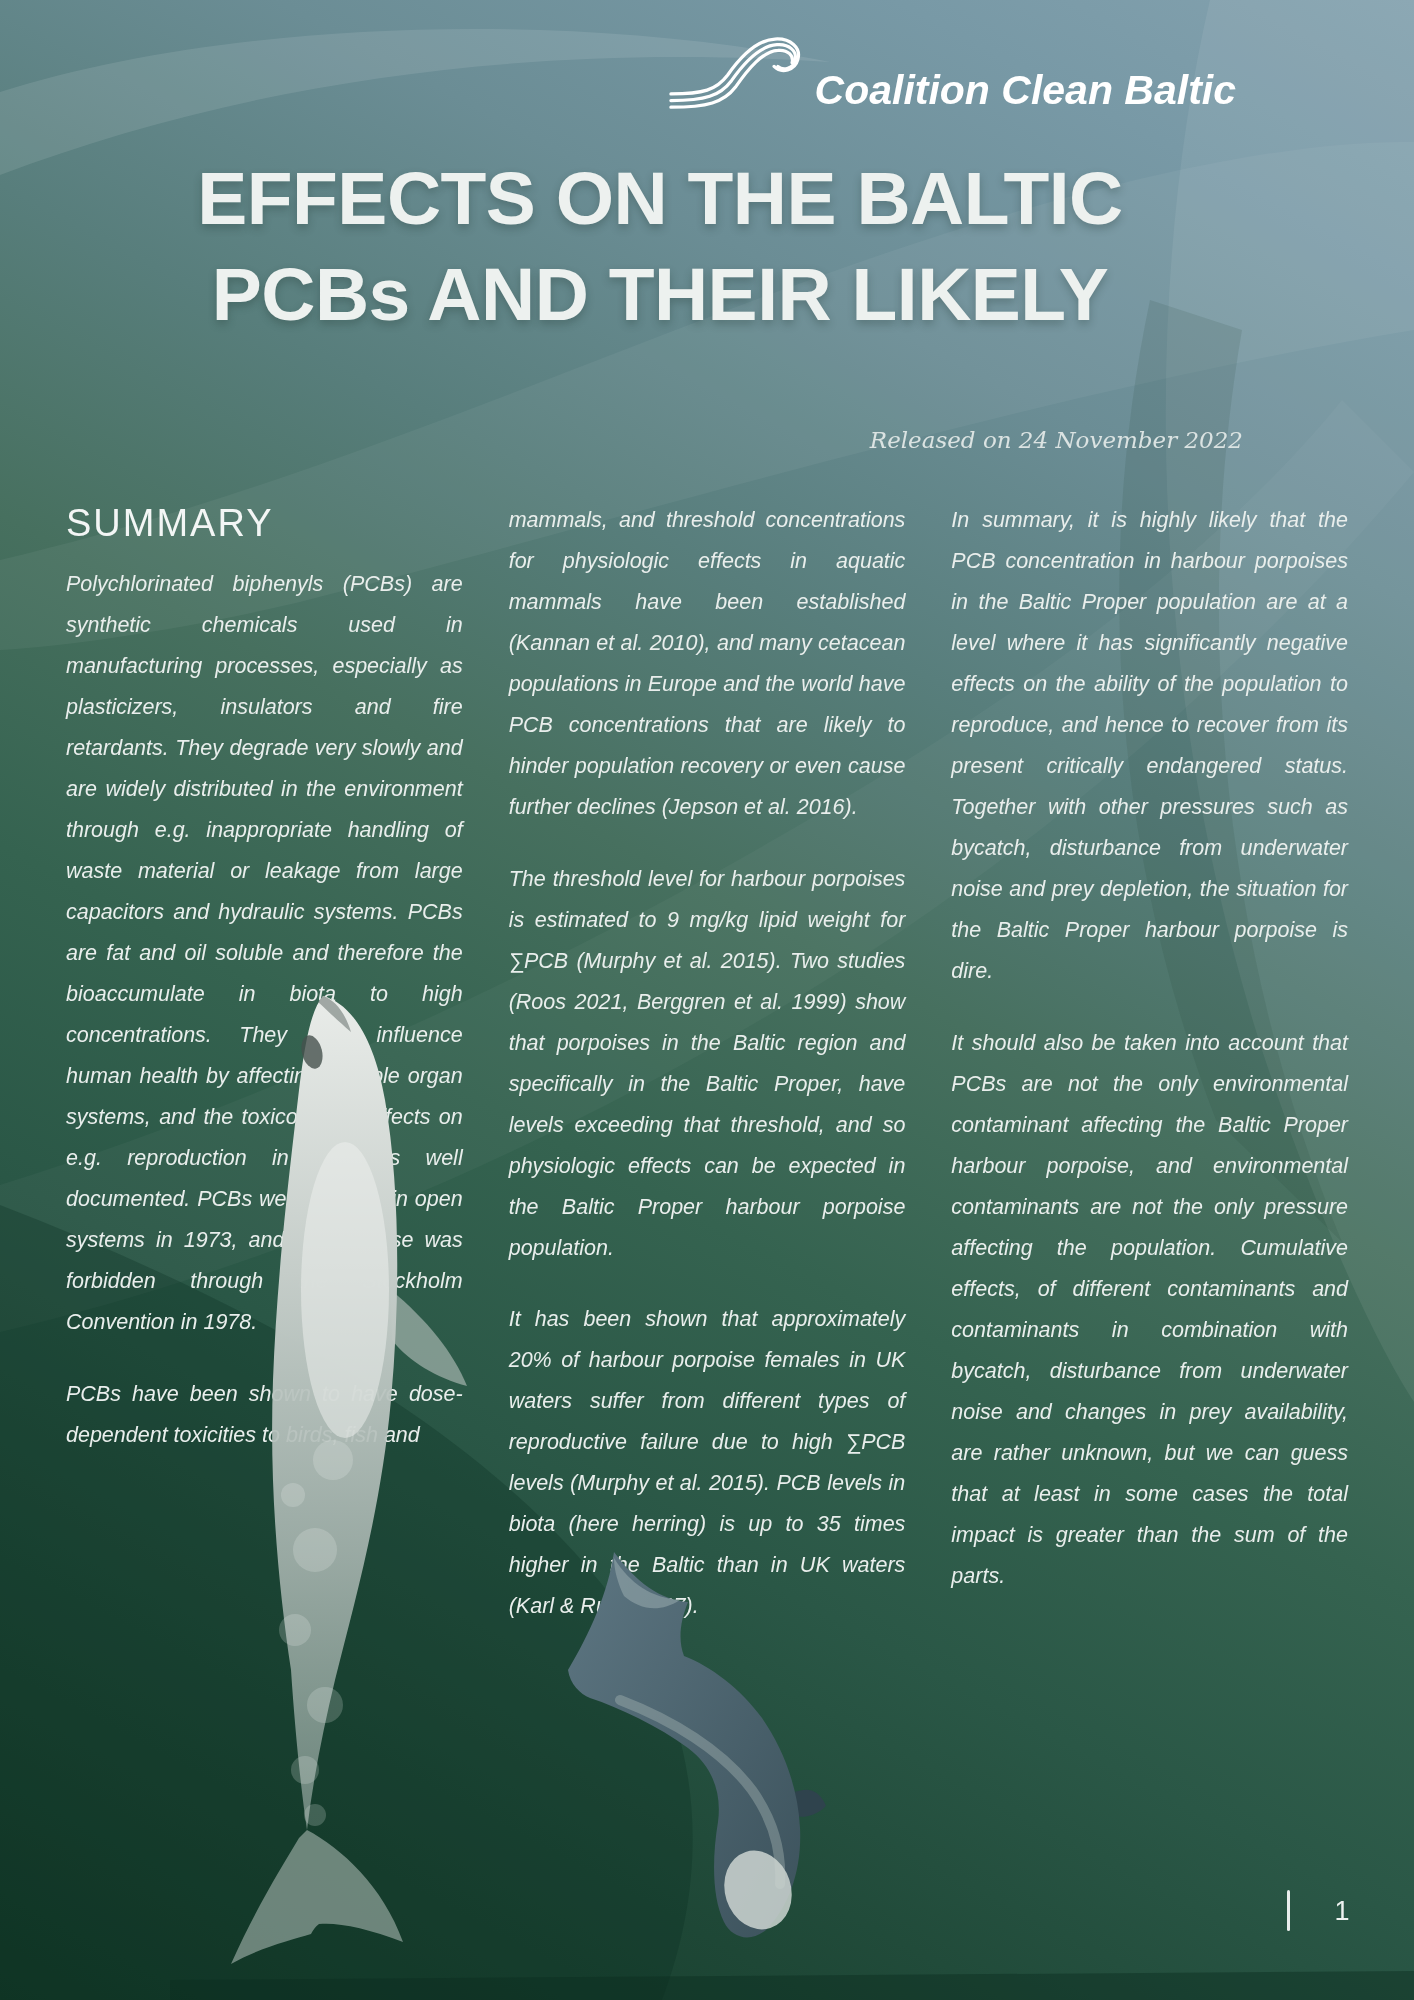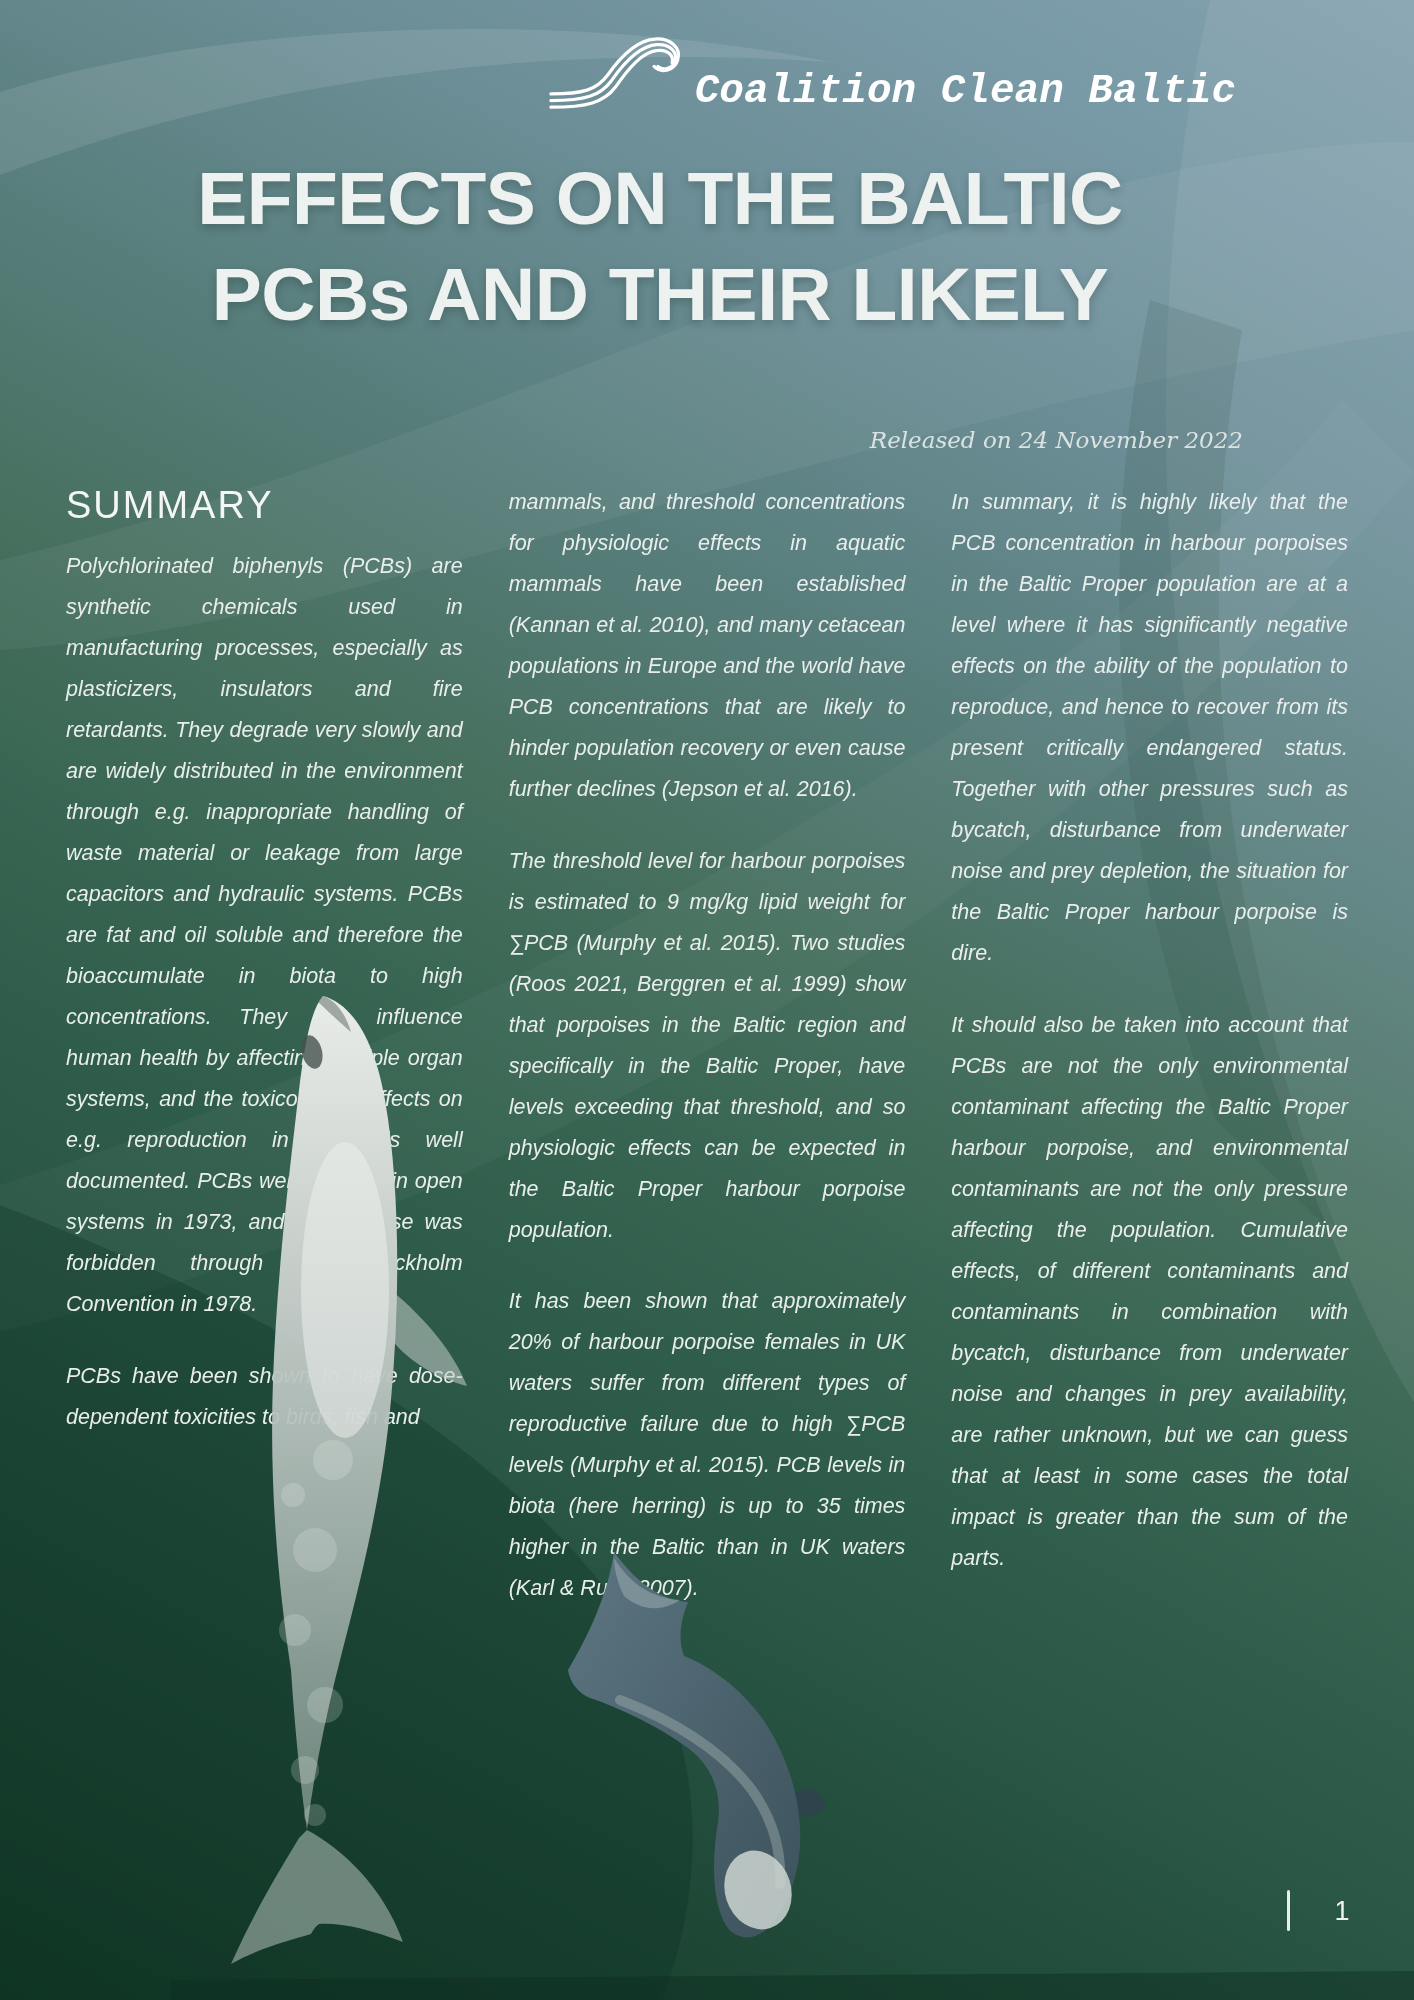--- a/index.html
+++ b/index.html
@@ -12,21 +12,21 @@
     background:linear-gradient(208deg,
       #84a2af 0%, #7899a6 10%, #6b8d95 22%, #587e7c 34%,
       #47705f 46%, #356350 58%, #2a5746 70%, #1e4736 84%, #123726 100%);
   }
   svg.bg{position:absolute;left:0;top:0;width:1414px;height:2000px;}
 
   
   .logo{position:absolute;top:34px;right:178px;display:flex;align-items:flex-end;gap:4px;}
   .logo .wave{width:142px;height:82px;flex:0 0 auto;}
   .logo-text{
-    font-family:Liberation Mono, monospace;font-style:italic;font-weight:700;
+    font-family:Liberation Sans, sans-serif;font-style:italic;font-weight:700;
     font-size:41px;color:#ffffff;white-space:nowrap;letter-spacing:0px;
     padding-bottom:2px;
   }
 
   
   .title{
     position:absolute;left:0;top:150px;width:1320px;
     text-align:center;color:#edf1ef;
     font-weight:700;font-size:75px;line-height:96px;letter-spacing:-0.5px;
     text-shadow:0 4px 9px rgba(25,45,40,.28);
@@ -34,21 +34,21 @@
   .title div{white-space:nowrap;}
 
   .released{
     position:absolute;top:427px;right:171px;
     font-family:"DejaVu Serif",serif;font-style:italic;
     font-size:23px;color:#dbe3e2;
   }
 
   
   .columns{
-    position:absolute;left:66px;top:482px;width:1282px;
+    position:absolute;left:66px;top:500px;width:1282px;
     display:flex;gap:46px;
   }
   .col{flex:1 1 0;min-width:0;}
   .col h2{
     margin:0 0 18px 0;font-size:38px;line-height:46px;font-weight:400;
     letter-spacing:2px;color:#f3f6f5;
   }
   .col p{
     margin:0 0 30.5px 0;
     font-size:21.5px;line-height:41px;

